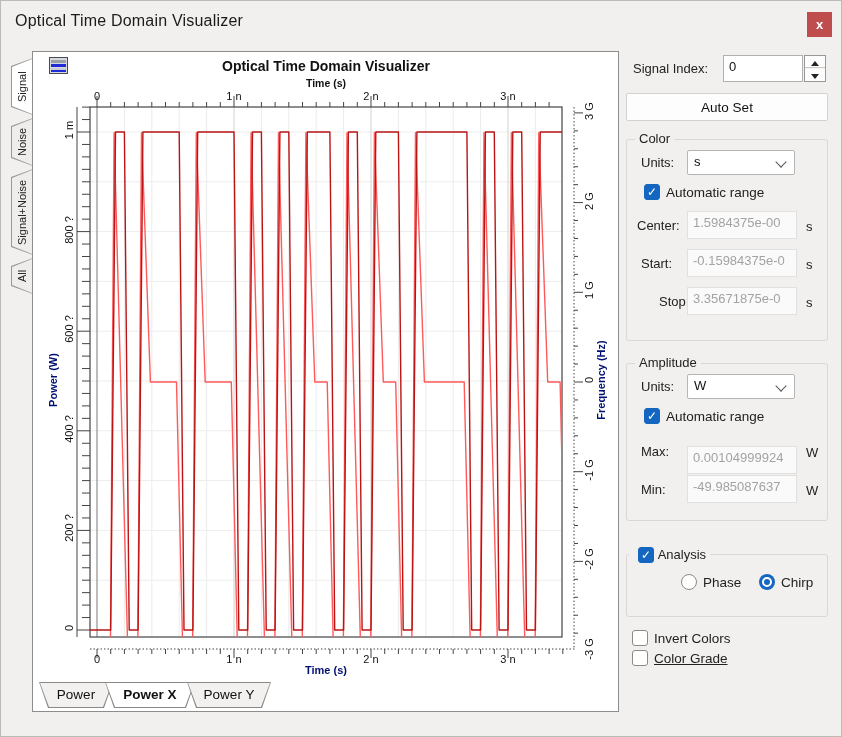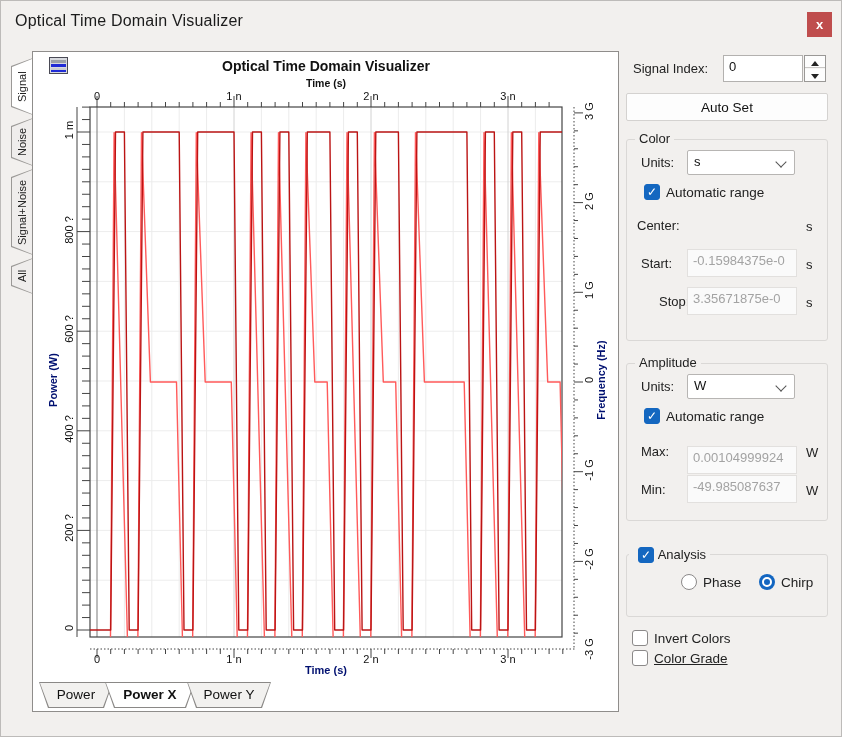--- a/index.html
+++ b/index.html
@@ -364,20 +364,21 @@
       <span class="group-legend">Color</span>
       <span class="rp-label" style="left:14px;top:15px;">Units:</span>
       <div class="dropdown" style="left:60px;top:10px;width:108px;height:25px;">
         <span>s</span>
         <span class="chev"></span>
       </div>
       <div class="cb checked" style="left:17px;top:44px;"></div>
       <span class="cb-label" style="left:39px;top:45px;">Automatic range</span>
 
       <span class="rp-label" style="left:10px;top:78px;">Center:</span>
+      <div class="field disabled" style="left:60px;top:71px;width:110px;height:28px;">1.5984375e-00</div>
       <span class="unit" style="left:179px;top:79px;">s</span>
 
       <span class="rp-label" style="left:14px;top:116px;">Start:</span>
       <div class="field disabled" style="left:60px;top:109px;width:110px;height:28px;">-0.15984375e-0</div>
       <span class="unit" style="left:179px;top:117px;">s</span>
 
       <span class="rp-label" style="left:32px;top:154px;">Stop:</span>
       <div class="field disabled" style="left:60px;top:147px;width:110px;height:28px;">3.35671875e-0</div>
       <span class="unit" style="left:179px;top:155px;">s</span>
     </div>

